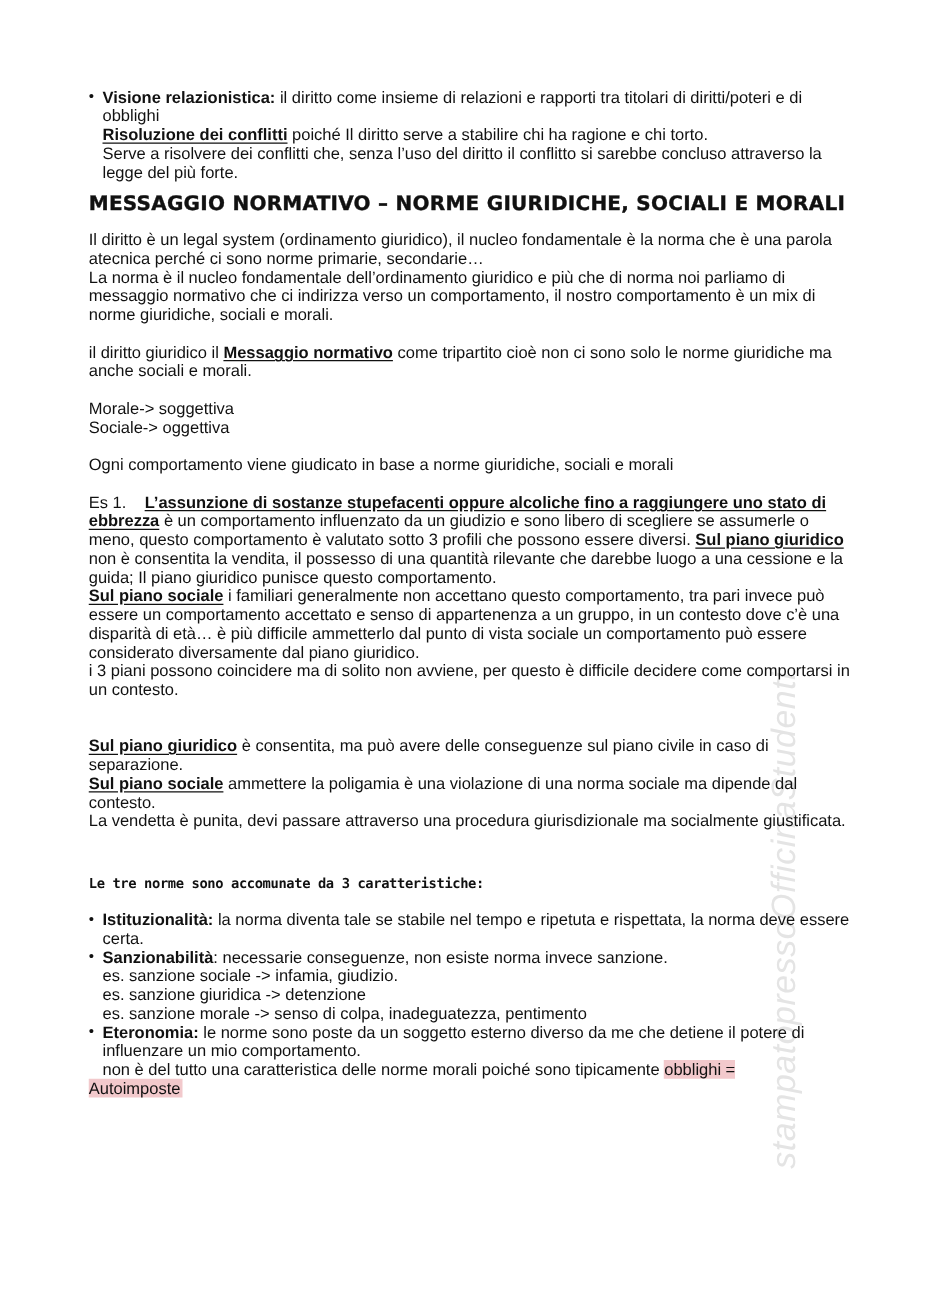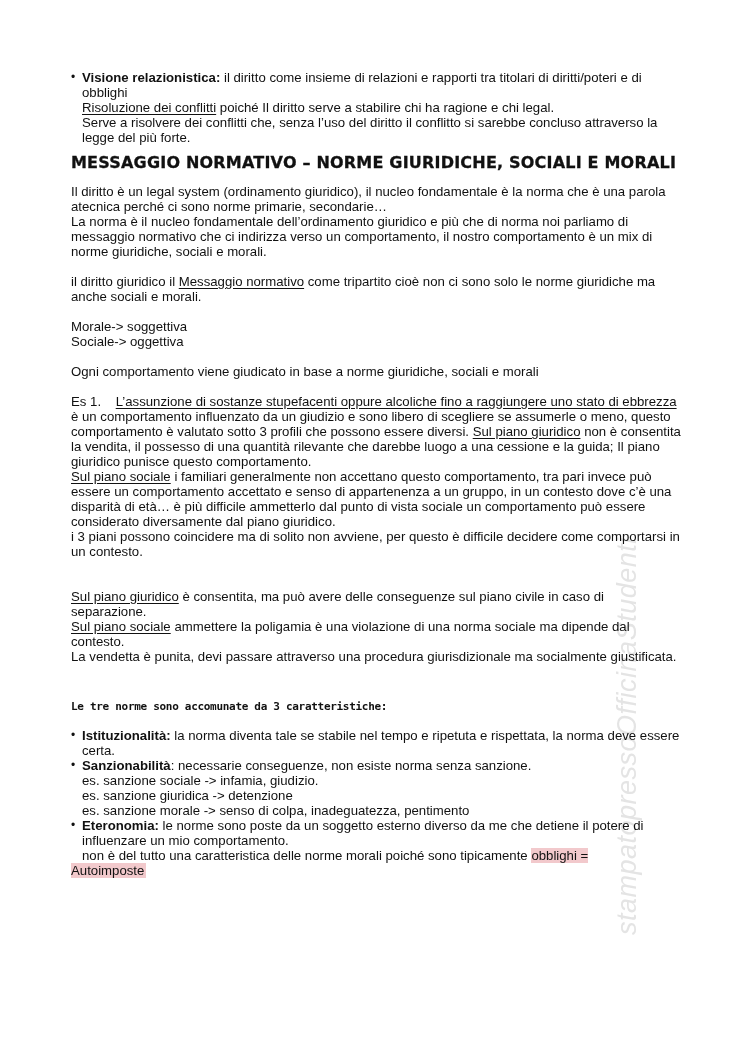--- a/index.html
+++ b/index.html
@@ -4,21 +4,21 @@
   <style>
     html, body { margin: 0; padding: 0; background: #ffffff; }
     body { width: 744px; height: 1052px; position: relative; overflow: hidden;
            font-family: "Liberation Sans", sans-serif; font-size: 13.2px; color: #111; }
     .page { position: absolute; left: 71px; top: 70px; width: 610px; line-height: 15px; }
     p { margin: 0; }
     .gap { height: 15px; }
     .gap-big { height: 30px; }
     .bullet-row { position: relative; padding-left: 11px; }
     .bullet-row .dot { position: absolute; left: 0; top: 0; font-size: 12px; }
-    u { text-decoration: underline; text-underline-offset: 2px; }
+    u { text-decoration: underline; text-underline-offset: 2px; font-weight: bold; }
     b { font-weight: bold; }
     .h-section { font-family: "DejaVu Sans", sans-serif; font-weight: bold; font-size: 16px;
                  text-transform: uppercase; letter-spacing: 0.2px; line-height: 18px;
                  -webkit-text-stroke: 0.3px #111; }
     .h-hand { font-family: "DejaVu Sans Mono", monospace; font-weight: bold; font-size: 11px;
               letter-spacing: -0.3px; line-height: 18px; }
     .hl { background: #f2c9cc; }
     .watermark { position: absolute; left: 612px; top: 935px; transform: rotate(-90deg);
                  transform-origin: left top; font-family: "Liberation Sans", sans-serif;
                  font-style: italic; font-size: 27px; color: #e4e4e4; white-space: nowrap;
@@ -27,21 +27,21 @@
 </head>
 <body>
 
 <div class="watermark">stampatopressoOfficinaStudenti</div>
 
 <div class="page">
 
   <div class="bullet-row">
     <span class="dot">•</span>
     <p><b>Visione relazionistica:</b><span> il diritto come insieme di relazioni e rapporti tra titolari di diritti/poteri e di obblighi</span></p>
-    <p><u>Risoluzione dei conflitti</u><span> poiché Il diritto serve a stabilire chi ha ragione e chi legal.</span></p>
+    <p><u>Risoluzione dei conflitti</u><span> poiché Il diritto serve a stabilire chi ha ragione e chi torto.</span></p>
     <p>Serve a risolvere dei conflitti che, senza l’uso del diritto il conflitto si sarebbe concluso attraverso la legge del più forte.</p>
   </div>
 
   <div style="height:9px"></div>
   <div class="h-section">Messaggio normativo – Norme giuridiche, sociali e morali</div>
   <div style="height:12px"></div>
 
   <p>Il diritto è un legal system (ordinamento giuridico), il nucleo fondamentale è la norma che è una parola atecnica perché ci sono norme primarie, secondarie…</p>
   <p>La norma è il nucleo fondamentale dell’ordinamento giuridico e più che di norma noi parliamo di messaggio normativo che ci indirizza verso un comportamento, il nostro comportamento è un mix di norme giuridiche, sociali e morali.</p>
   <div class="gap"></div>
@@ -70,21 +70,21 @@
   <div style="height:34px"></div>
   <div class="h-hand">Le tre norme sono accomunate da 3 caratteristiche:</div>
   <div style="height:12px"></div>
 
   <div class="bullet-row">
     <span class="dot">•</span>
     <p><b>Istituzionalità:</b><span>  la norma diventa tale se stabile nel tempo e ripetuta e rispettata, la norma deve essere certa.</span></p>
   </div>
   <div class="bullet-row">
     <span class="dot">•</span>
-    <p><b>Sanzionabilità</b><span>: necessarie conseguenze, non esiste norma senza sanzione.</span></p>
+    <p><b>Sanzionabilità</b><span>: necessarie conseguenze, non esiste norma invece sanzione.</span></p>
     <p>es. sanzione sociale -&gt; infamia, giudizio.</p>
     <p>es. sanzione giuridica -&gt; detenzione</p>
     <p>es. sanzione morale -&gt; senso di colpa, inadeguatezza, pentimento</p>
   </div>
   <div class="bullet-row">
     <span class="dot">•</span>
     <p><b>Eteronomia:</b><span> le norme sono poste da un soggetto esterno diverso da me che detiene il potere di influenzare un mio comportamento.</span></p>
     <p><span>non è del tutto una caratteristica delle norme morali poiché sono tipicamente </span><span class="hl">obblighi =</span></p>
   </div>
   <p><span class="hl" style="padding-right:2px"> Autoimposte</span></p>

